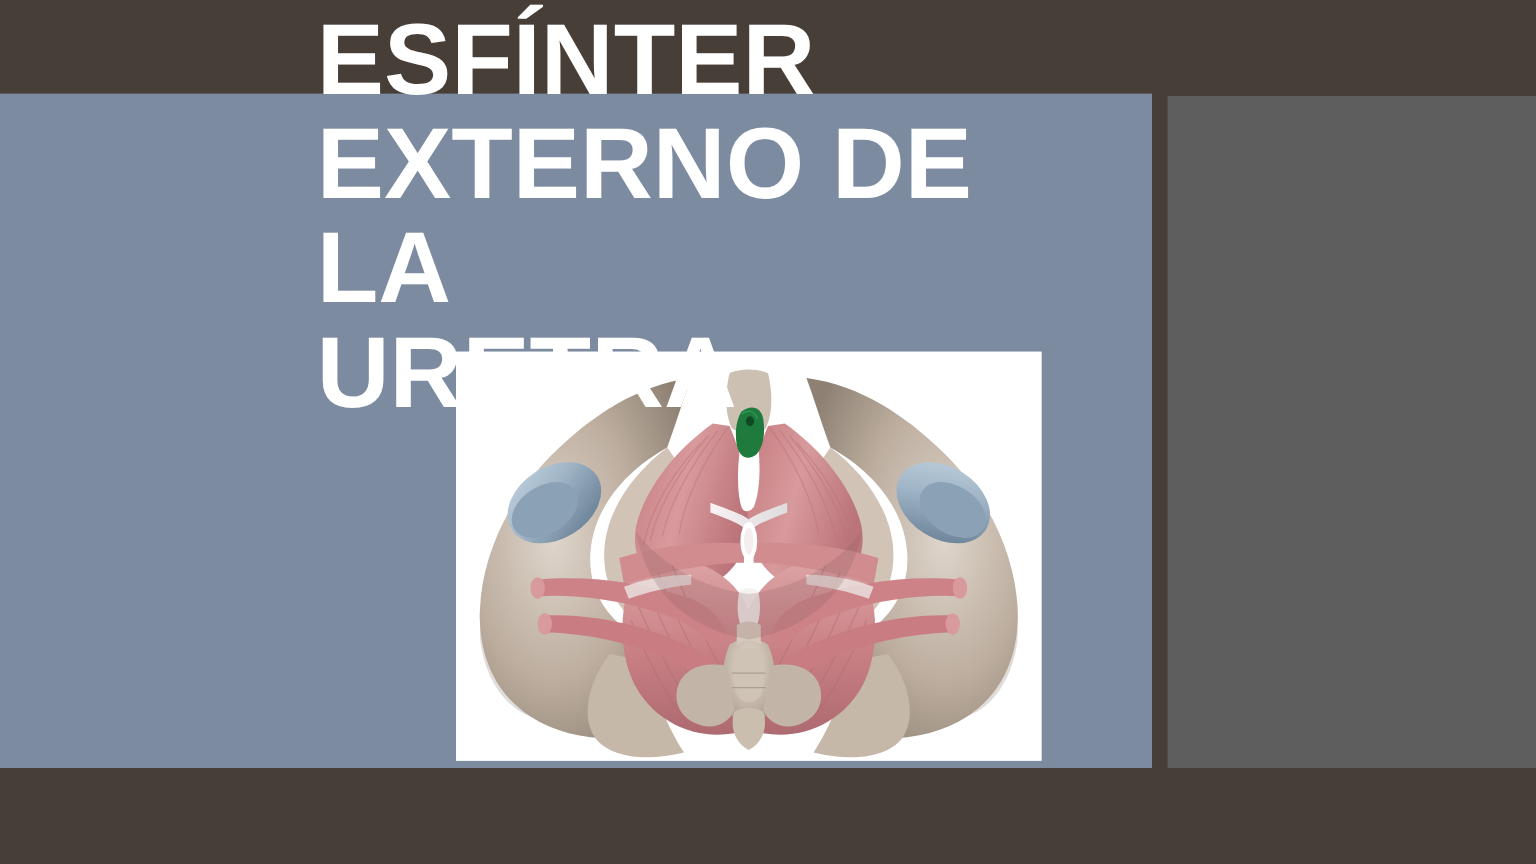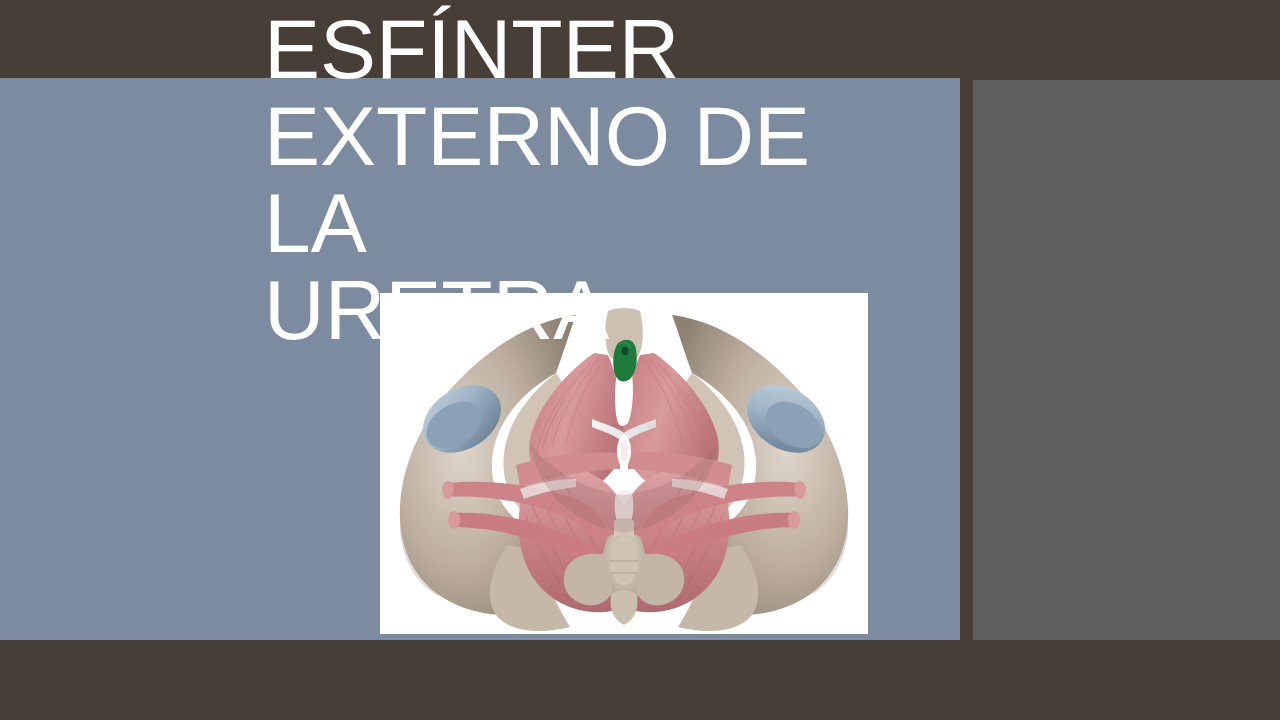--- a/index.html
+++ b/index.html
@@ -44,21 +44,21 @@
   
   #title {
     position: absolute;
     left: 264px;
     top: 6px;
     width: 660px;
     color: #ffffff;
     font-family: "Liberation Sans", sans-serif;
     font-size: 84px;
     line-height: 87px;
-    font-weight: 400;
+    font-weight: 700;
     letter-spacing: 0px;
     white-space: pre-line;
     z-index: 5;
   }
 
   
   #figure-frame {
     position: absolute;
     left: 380px;
     top: 293px;

